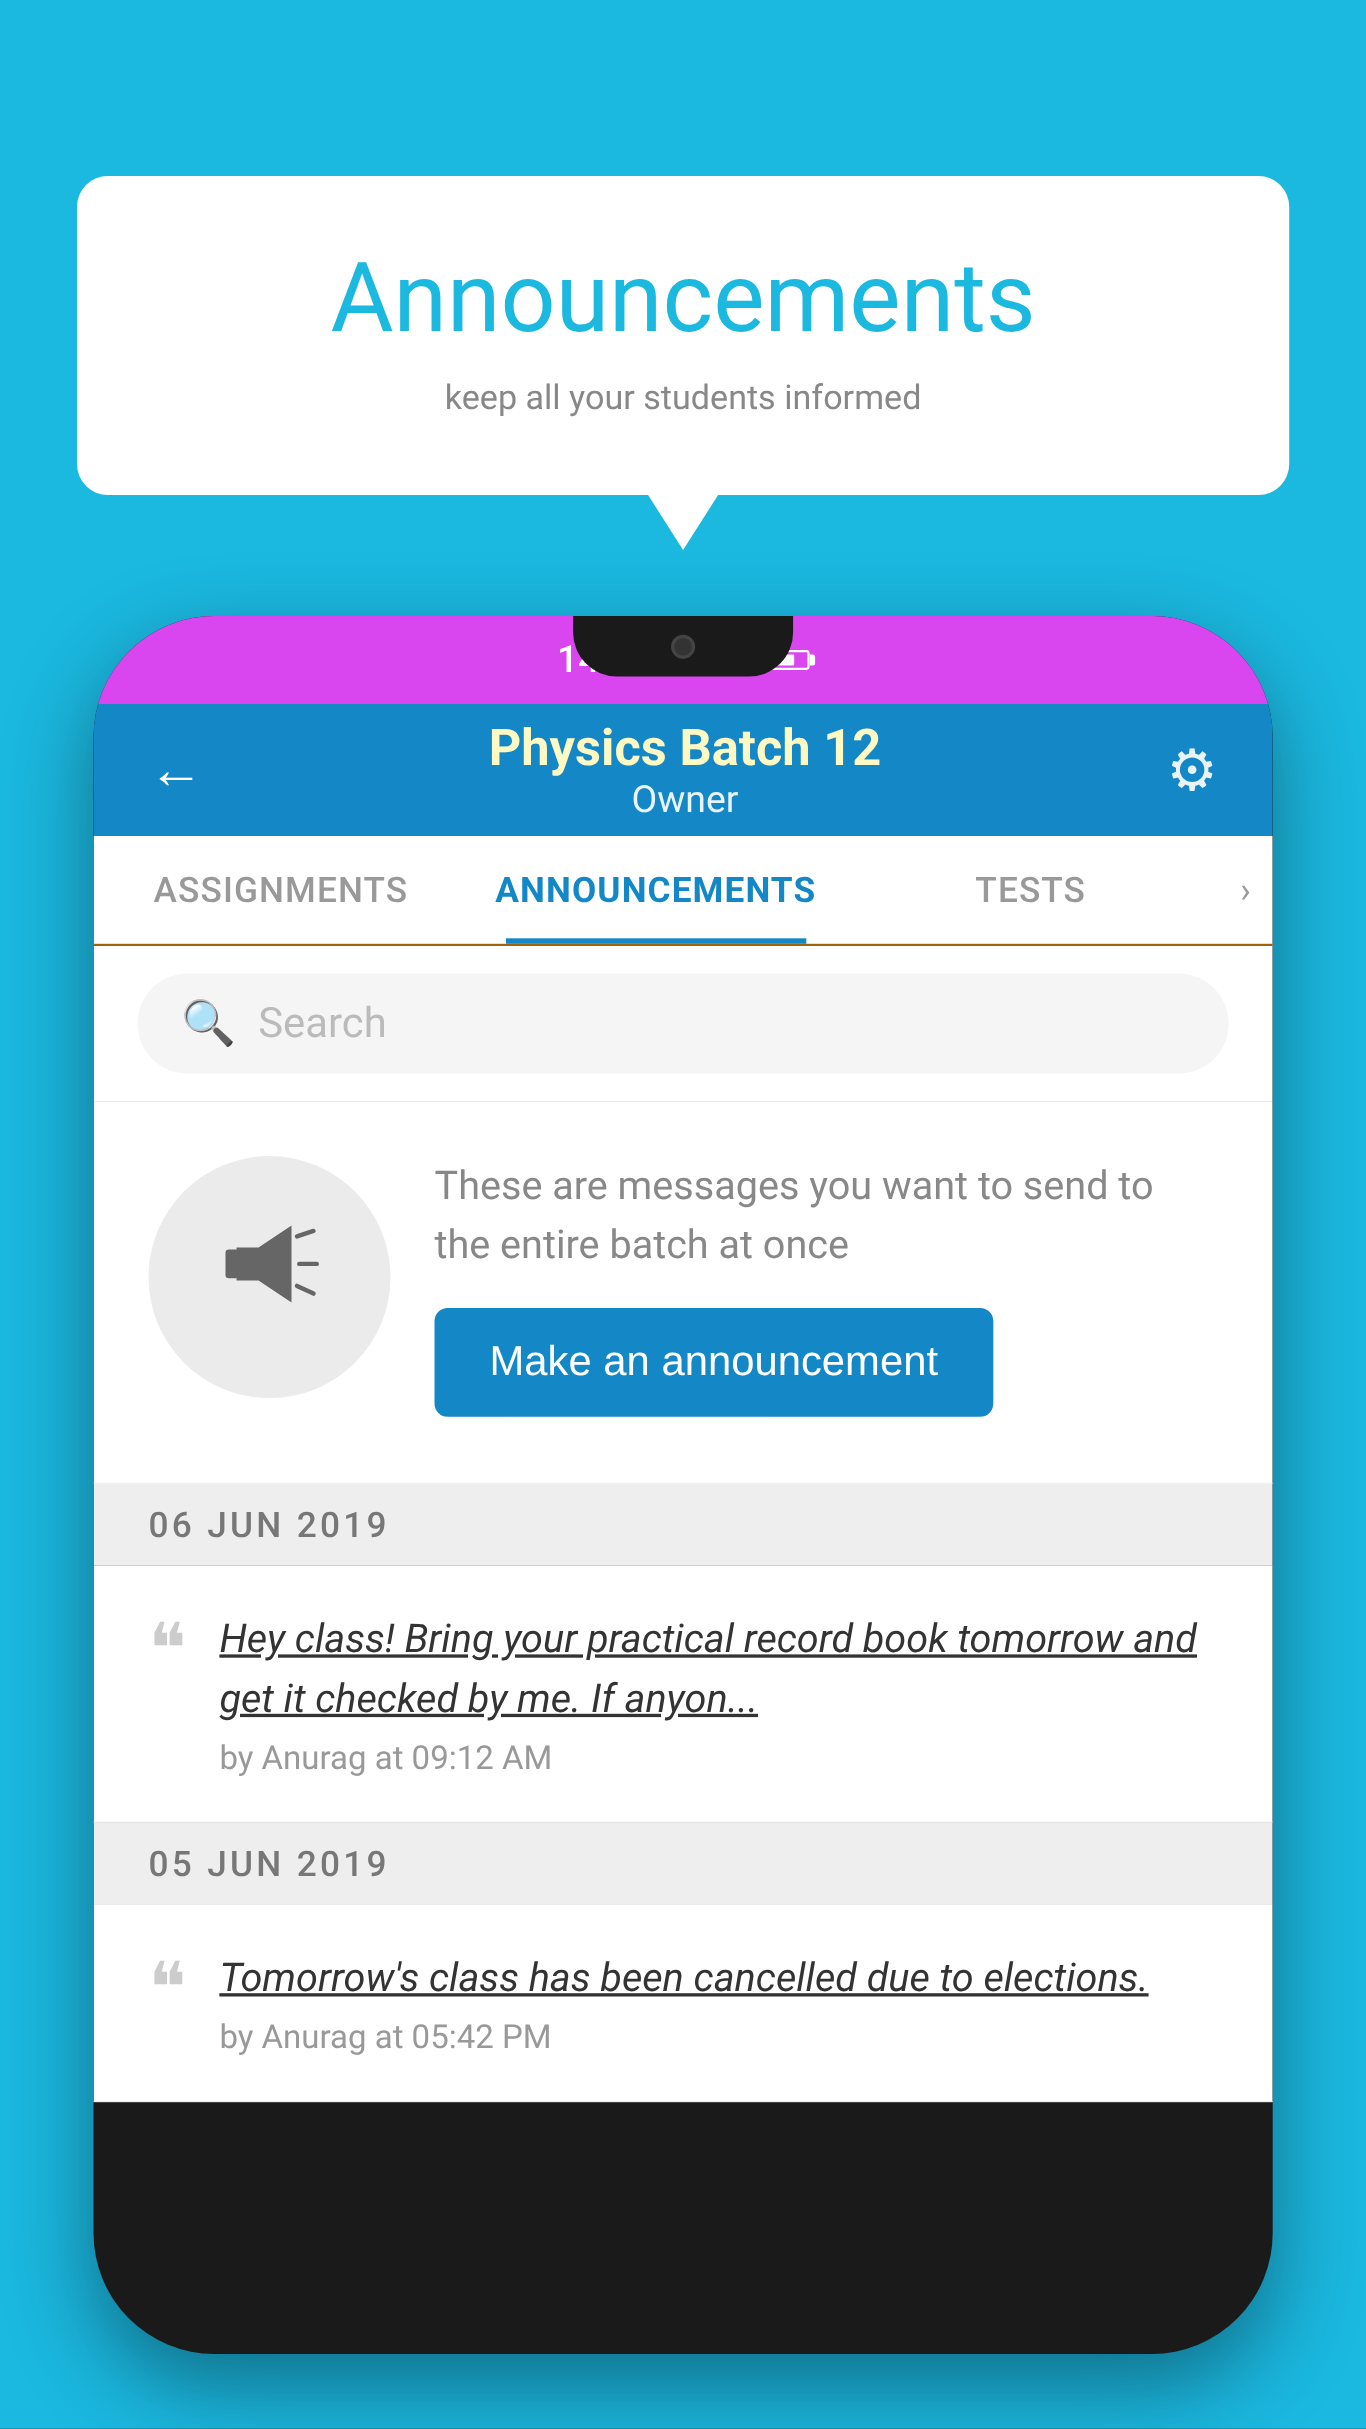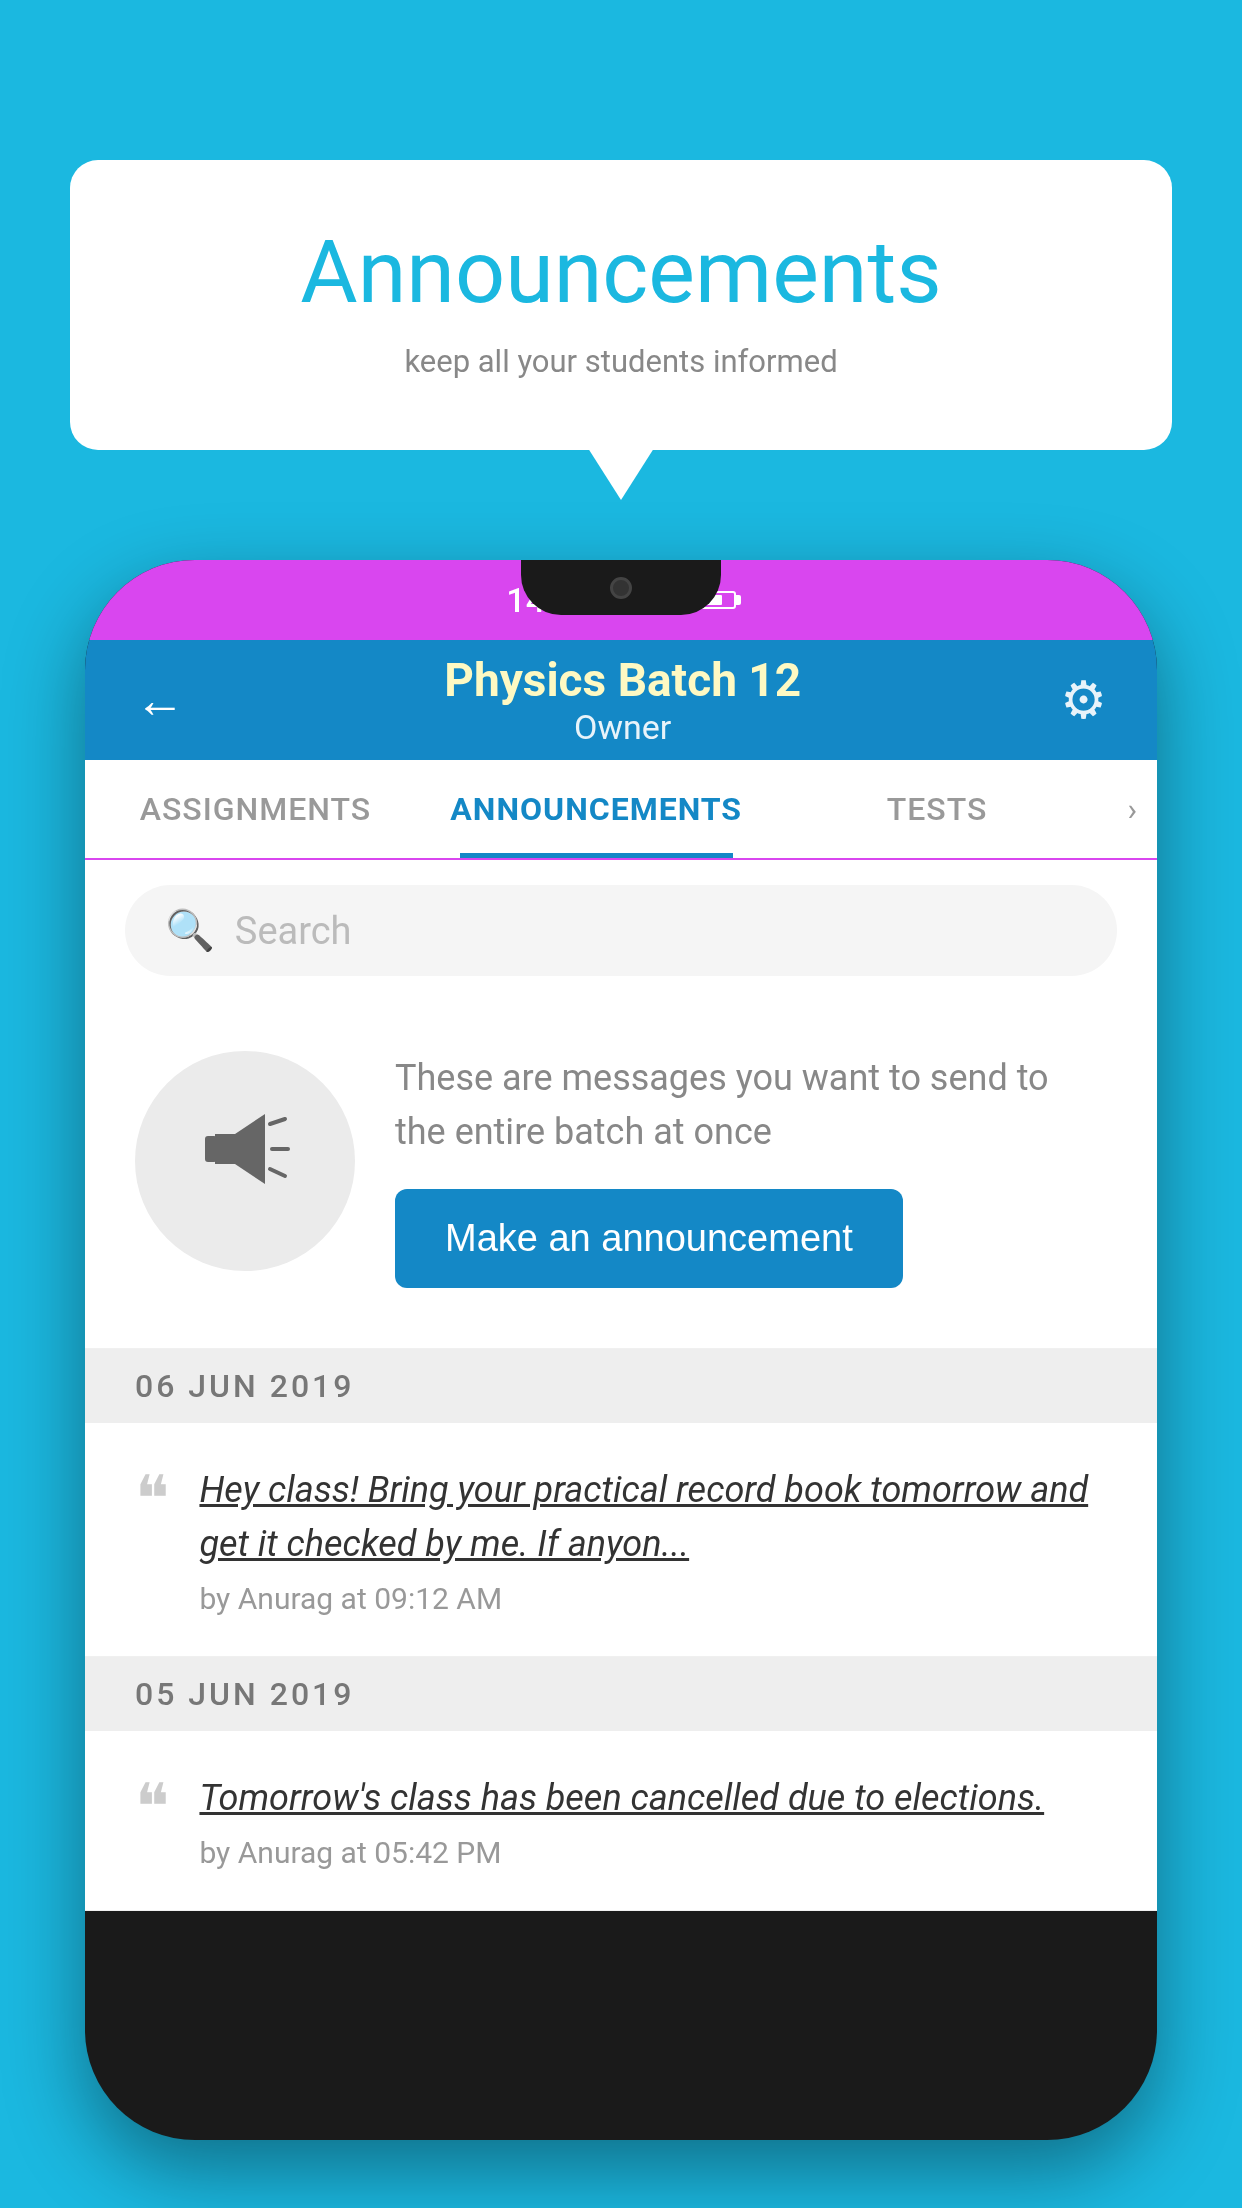--- a/index.html
+++ b/index.html
@@ -156,21 +156,21 @@
     .gear-icon {
       color: rgba(255,255,255,0.9);
       font-size: 52px;
     }
 
     
     .tabs-bar {
       background: white;
       display: flex;
       align-items: center;
-      border-bottom: 2px solid #d946ef;
+      border-bottom: 2px solid #a16207;
       height: 100px;
     }
 
     .tab {
       flex: 1;
       text-align: center;
       padding: 30px 10px;
       font-size: 32px;
       font-weight: 500;
       color: #999;

